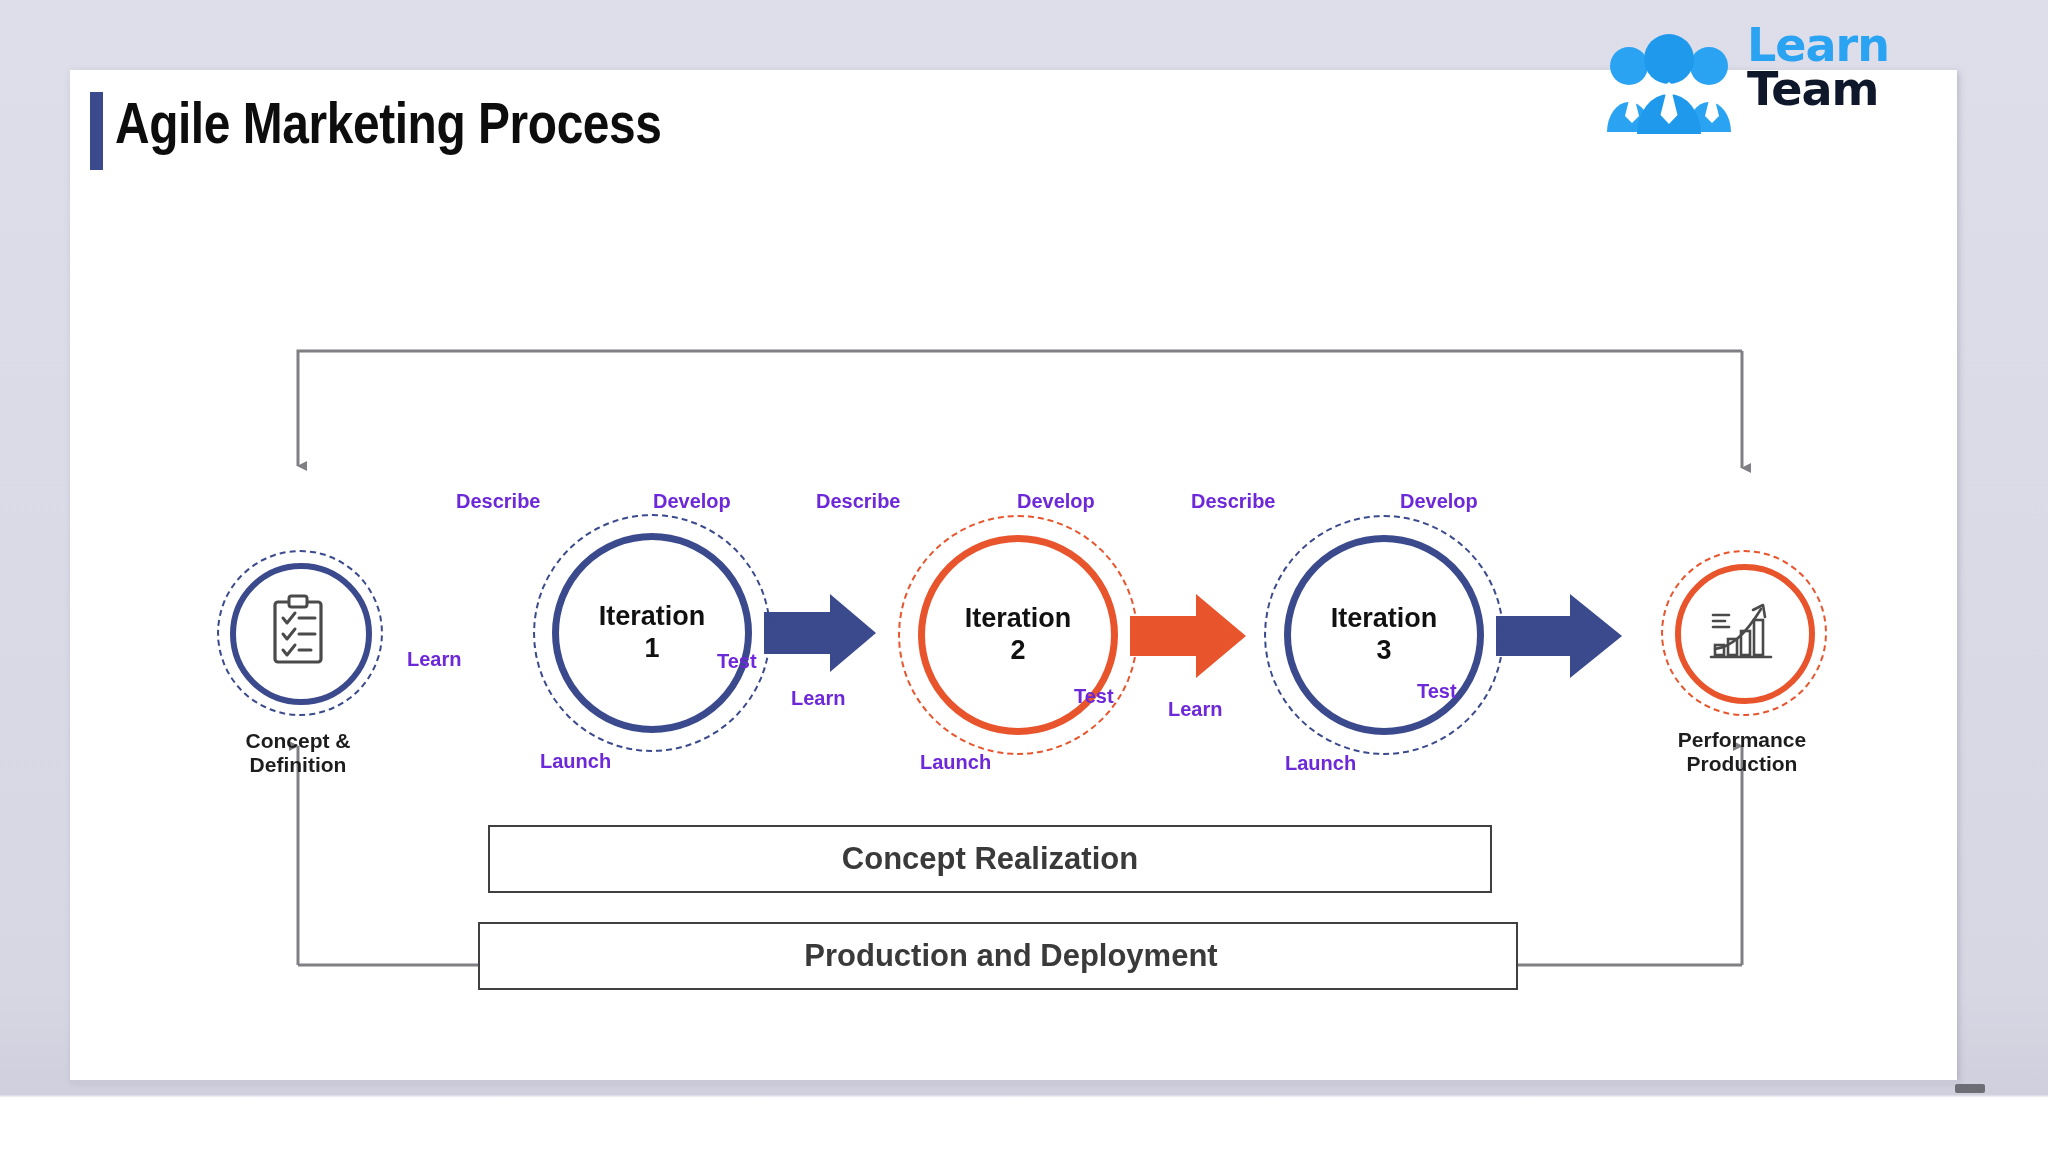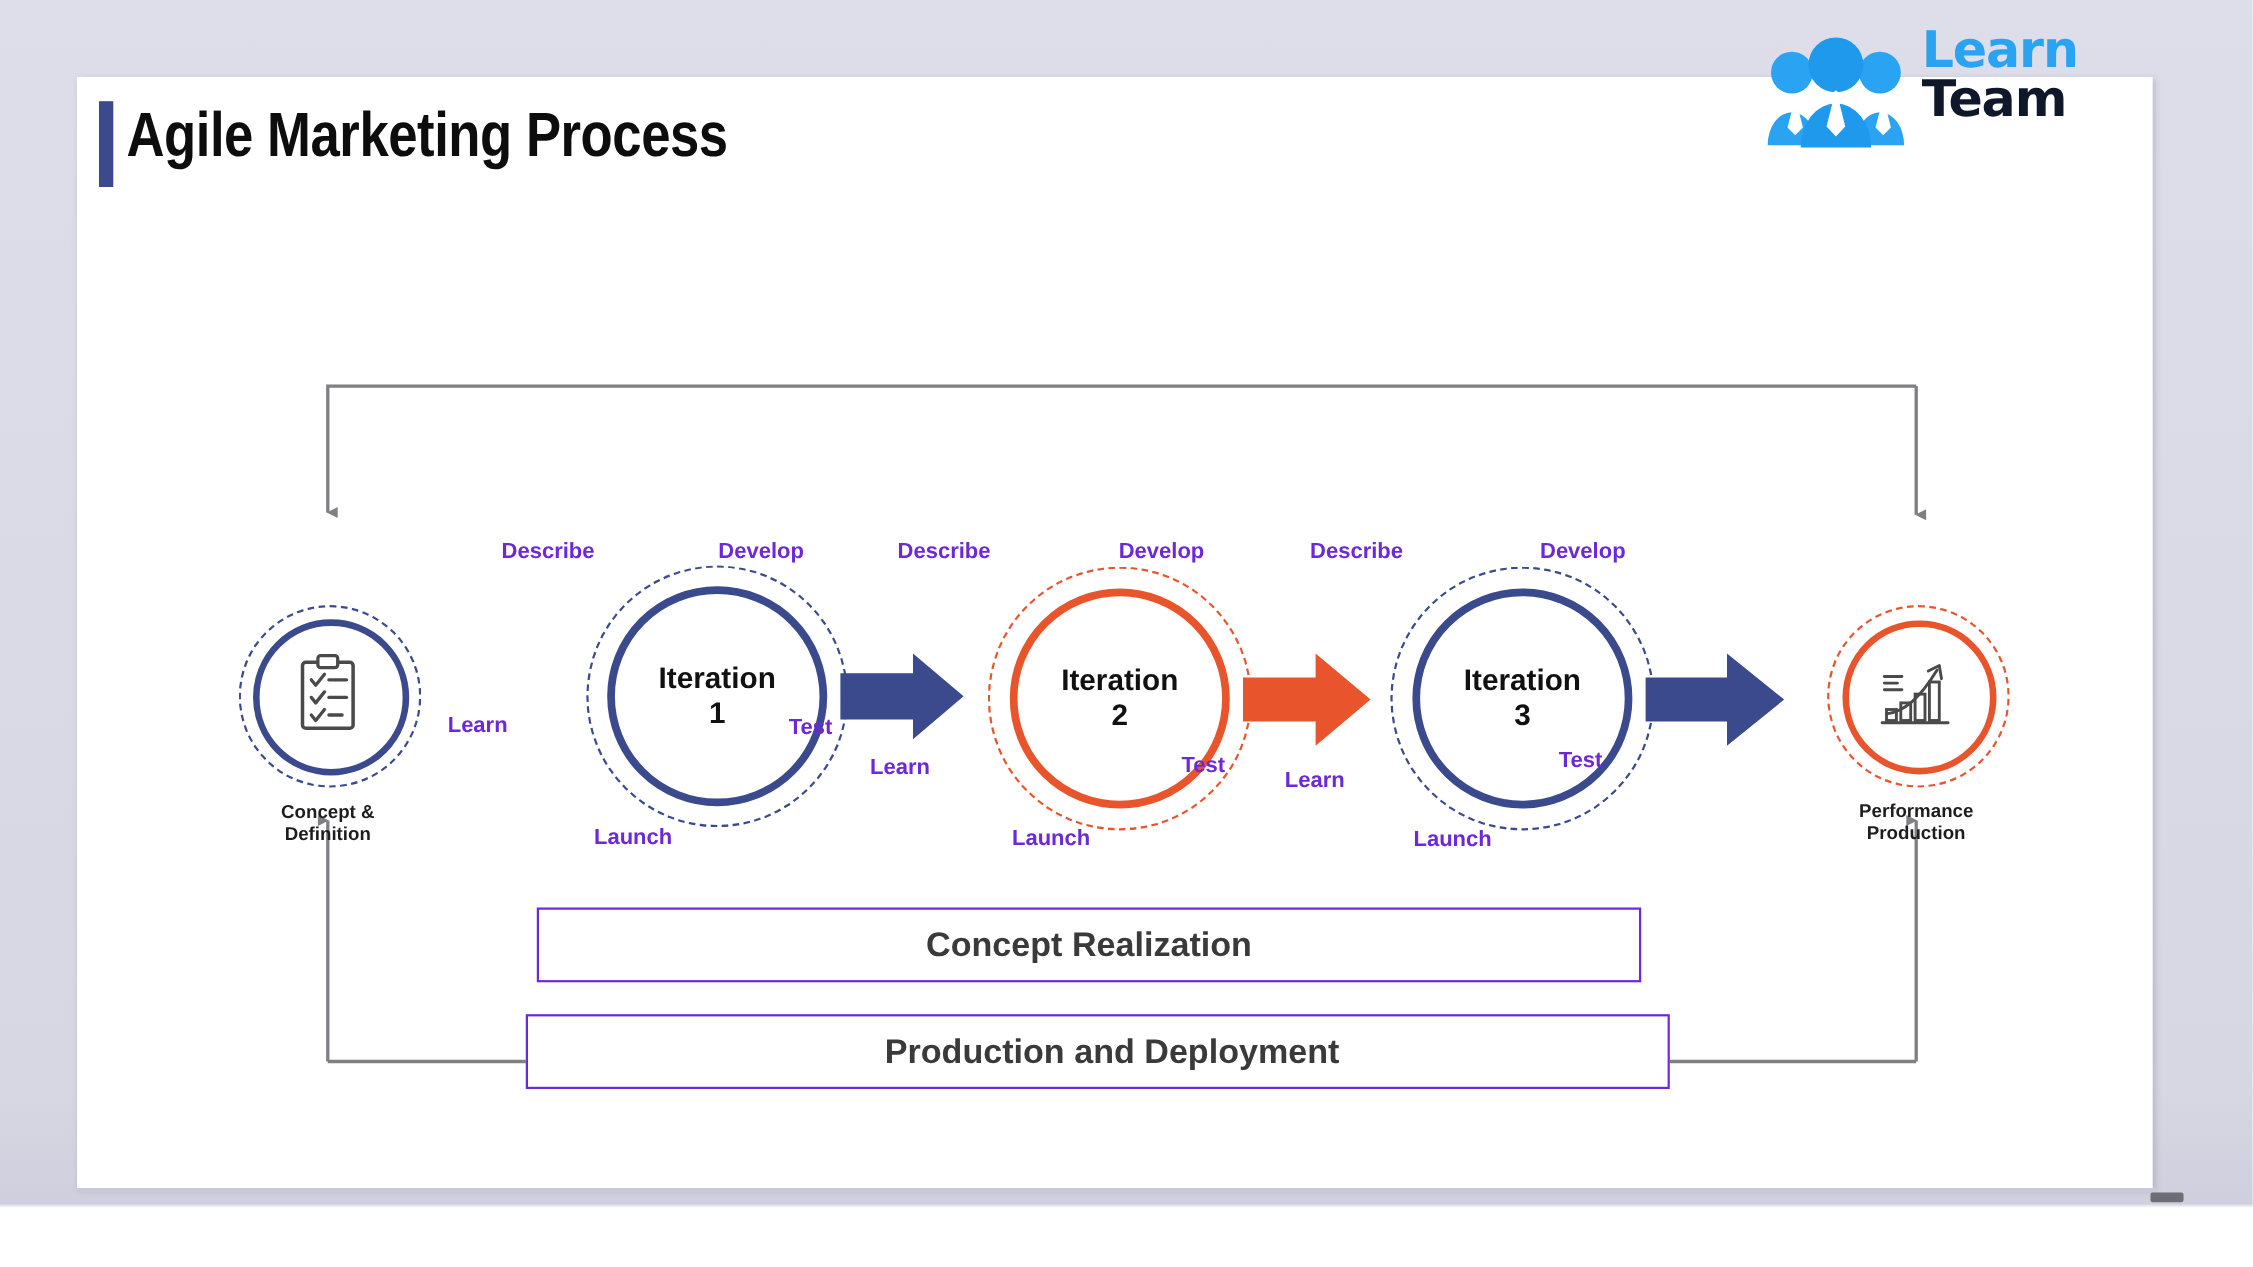--- a/index.html
+++ b/index.html
@@ -40,36 +40,36 @@
 
   
   #diagram{position:absolute;left:0;top:0;width:1887px;height:1010px;}
   #wires{position:absolute;left:0;top:0;width:1887px;height:1010px;pointer-events:none;}
 
   
   .node{position:absolute;}
   .ring-outer{position:absolute;border-radius:50%;}
   .ring-solid{position:absolute;border-radius:50%;background:#fff;}
   .node-caption{
-    position:absolute;text-align:center;font-weight:700;font-size:17px;
+    position:absolute;text-align:center;font-weight:700;font-size:21px;
     line-height:1.16;color:#1d1d1d;white-space:pre-line;
   }
   .iter-label{
     position:absolute;inset:0;display:flex;flex-direction:column;
     align-items:center;justify-content:center;
     font-weight:700;font-size:27px;line-height:1.18;color:#111;text-align:center;
   }
   .iter-label span{display:block;}
 
   
   .phase{position:absolute;font-weight:700;font-size:20px;color:#6d28d9;white-space:nowrap;}
 
   
   .band{
-    position:absolute;border:2px solid #6d28d9;background:#fff;
+    position:absolute;border:2px solid #404040;background:#fff;
     display:flex;align-items:center;justify-content:center;
     font-weight:700;font-size:31px;color:#3a3a3a;
   }
 
   
   .icon-wrap{position:absolute;inset:0;display:flex;align-items:center;justify-content:center;}
 </style>
 </head>
 <body>
 

